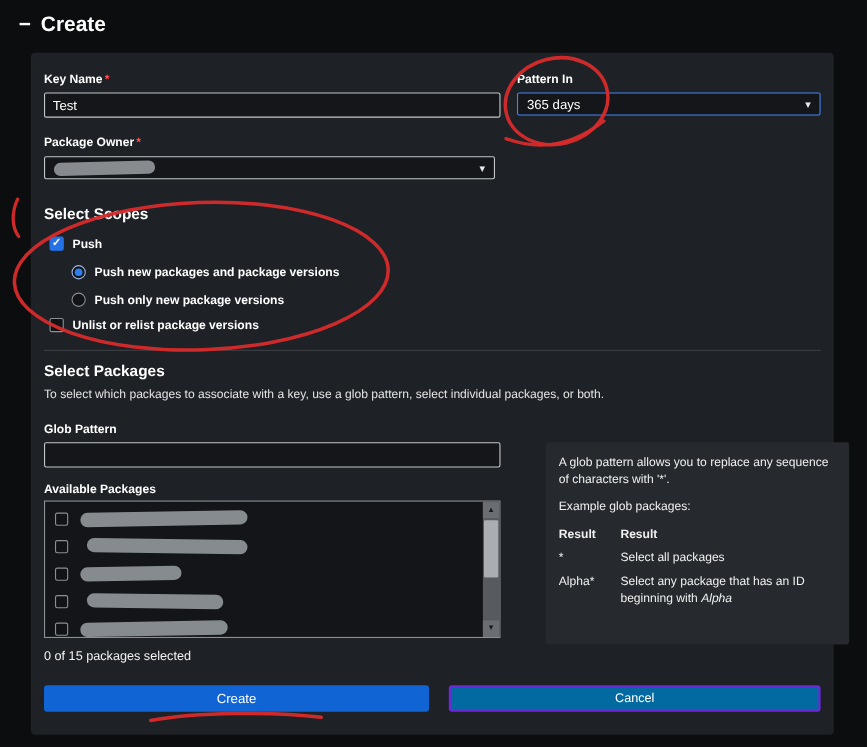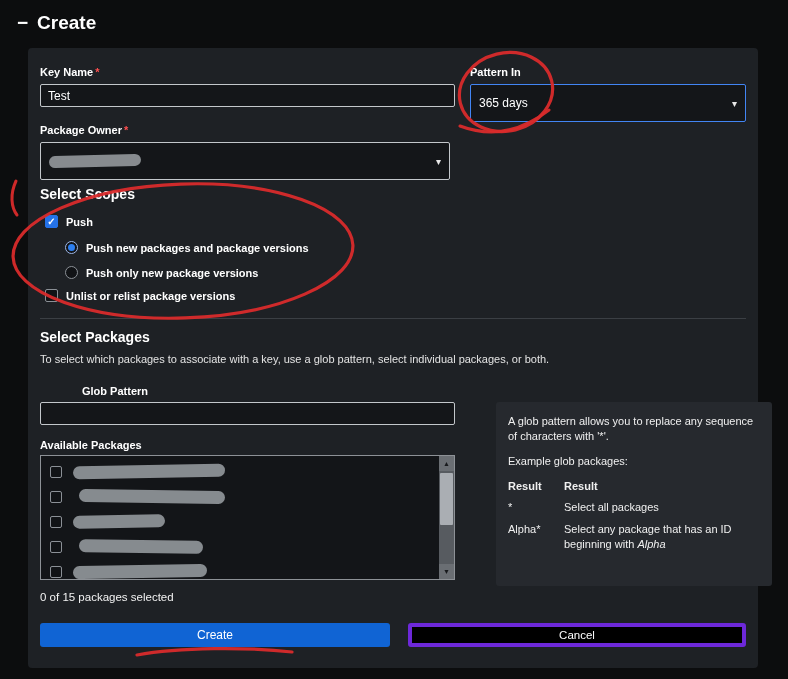--- a/index.html
+++ b/index.html
@@ -27,21 +27,21 @@
   .req { color:#ff5050; margin-left:2px; font-weight:bold; }
 
   .text-input {
     background:#141619; border:1px solid #c3c7cb; border-radius:2px;
     color:#fff; font-size:12px; padding:0 7px; height:23px;
     font-family:"Liberation Sans", sans-serif; outline:none;
   }
 
   .select {
     background:#141619; border:1px solid #c3c7cb; border-radius:2px;
-    height:38px; display:flex; align-items:center; padding:0 8px;
+    height:21px; display:flex; align-items:center; padding:0 8px;
     font-size:12px; cursor:pointer; color:#fff;
   }
   .select .caret { margin-left:auto; font-size:10px; color:#e8e8e8; }
   .select.focused { border-color:#4285f4; }
 
   .section-heading { font-size:14px; font-weight:bold; color:#fff; }
 
   .check-row { display:flex; align-items:center; gap:8px; cursor:pointer; }
   .check-row .opt-label { font-size:11px; font-weight:bold; color:#fff; white-space:nowrap; }
 
@@ -104,21 +104,21 @@
     position:absolute; left:1px; top:17px; width:13px; height:52px;
     background:#aaaeb3; border-radius:1px; cursor:grab;
   }
 
   
   .btn {
     height:24px; border-radius:3px; display:flex; align-items:center; justify-content:center;
     font-size:12px; cursor:pointer; border:none; font-family:"Liberation Sans", sans-serif;
   }
   .btn-primary { left:12px; top:575px; width:350px; background:#1064d4; color:#fff; }
-  .btn-secondary { left:380px; top:575px; width:338px; background:#000000; border:4px solid #6d28d9; color:#fff; font-size:11.5px; }
+  .btn-secondary { left:380px; top:575px; width:338px; background:#0369a1; border:2px solid #6d28d9; color:#fff; font-size:11.5px; }
 
   .count-text { left:12px; top:543px; font-size:11.5px; color:#f2f2f2; }
 
   
   .owner-blob { width:92px; height:12px; border-radius:6px; background:#94989c; opacity:.9; transform:rotate(-1.5deg); }
 
   
   .annotations { position:absolute; left:0; top:0; width:788px; height:679px; pointer-events:none; z-index:50; }
 </style>
 </head>
@@ -174,21 +174,21 @@
   <div class="check-row" style="left:17px; top:241px;">
     <span class="checkbox"></span>
     <span class="opt-label">Unlist or relist package versions</span>
   </div>
 
   <div class="divider"></div>
 
   <div class="section-heading" style="left:12px; top:281px;">Select Packages</div>
   <div class="desc-text" style="left:12px; top:305px; width:700px;">To select which packages to associate with a key, use a glob pattern, select individual packages, or both.</div>
 
-  <div class="label" style="left:12px; top:337px;margin-left:42px;">Glob Pattern</div>
+  <div class="label" style="left:12px; top:337px;">Glob Pattern</div>
   <input class="text-input" style="left: 12px; top: 354px; width: 415px;" type="text" value="">
 
   <div class="help-panel">
     <p>A glob pattern allows you to replace any sequence of characters with '*'.</p>
     <p>Example glob packages:</p>
     <div class="help-table">
       <span class="hb">Result</span>
       <span class="hb">Result</span>
       <span>*</span>
       <span>Select all packages</span>

